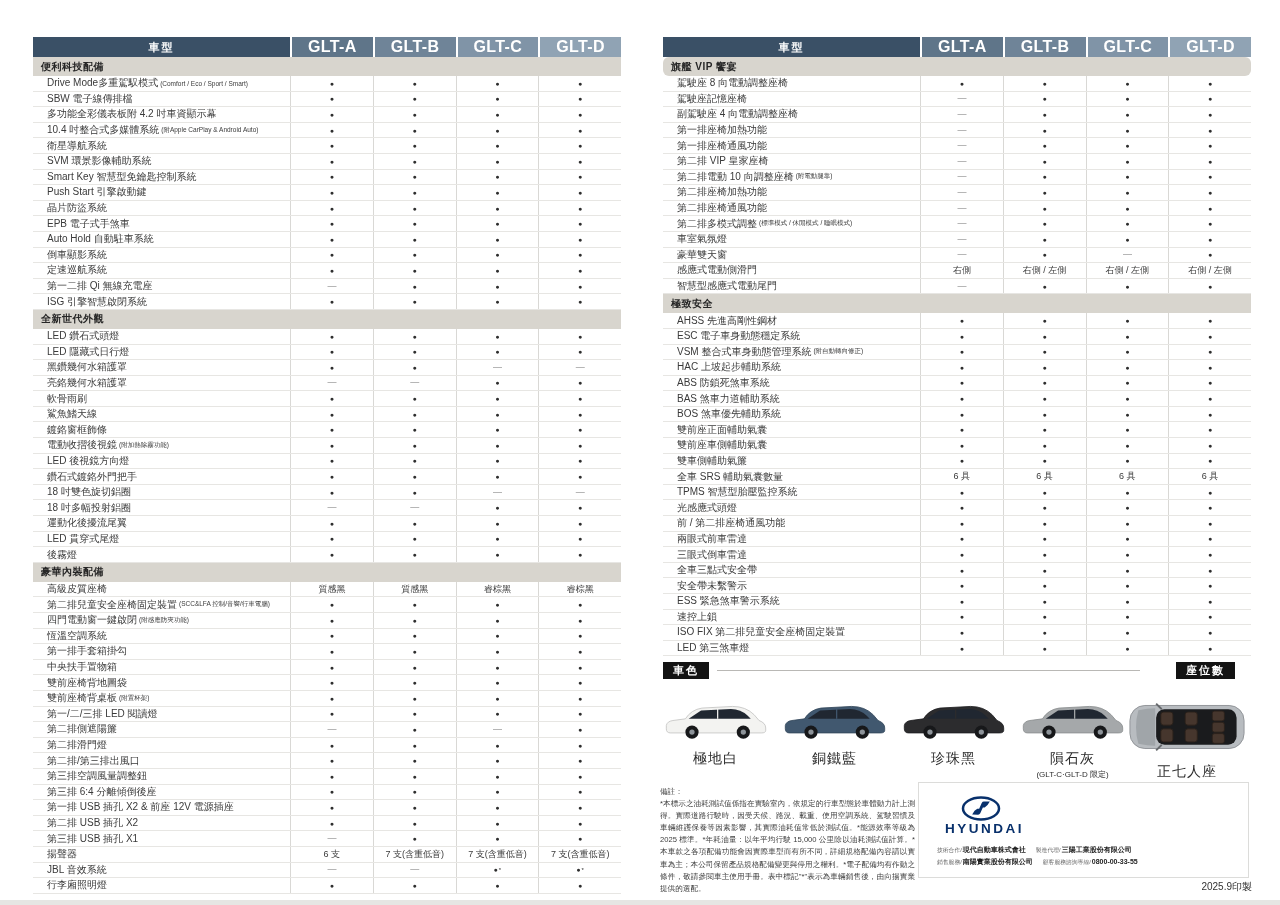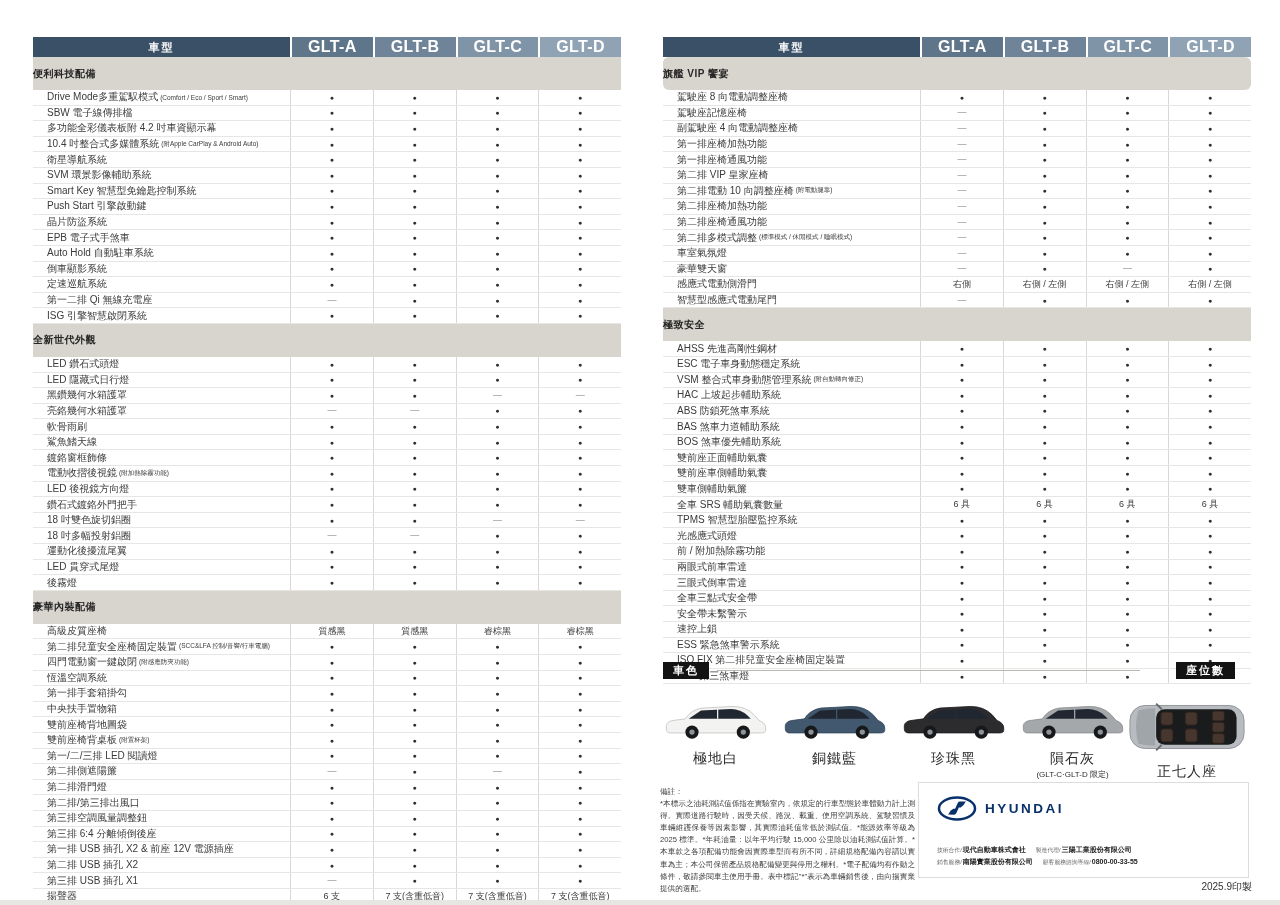--- a/index.html
+++ b/index.html
@@ -10,21 +10,21 @@
   .spec-table{position:absolute;top:37px;width:588px;}
   #left-table{left:33px;}
   #right-table{left:663px;}
 
   .t-header{display:flex;height:20px;}
   .t-h-model{flex:0 0 257px;display:flex;align-items:center;justify-content:center;
              color:#fff;font-weight:bold;font-size:11px;letter-spacing:2px;}
   .t-h-col{flex:1;display:flex;align-items:center;justify-content:center;border-left:2px solid #fff;
            color:#fff;font-weight:bold;font-size:16px;letter-spacing:.4px;box-sizing:border-box;}
 
-  .t-section{height:33px;display:flex;align-items:center;padding-left:0;box-sizing:border-box;
+  .t-section{height:19px;display:flex;align-items:center;padding-left:8px;box-sizing:border-box;
              font-size:10px;font-weight:600;color:#262626;letter-spacing:.5px;}
 
   .t-row{display:flex;height:15.6px;border-bottom:1px solid #e7e6e3;box-sizing:border-box;}
   .t-label{flex:0 0 257px;display:flex;align-items:center;padding-left:14px;box-sizing:border-box;
            font-size:10px;color:#3a3a3a;white-space:nowrap;overflow:hidden;}
   .t-note{font-size:6.5px;color:#3a3a3a;margin-left:2px;}
   .t-val{flex:1;display:flex;align-items:center;justify-content:center;border-left:1px solid #d9d8d5;
          box-sizing:border-box;font-size:9px;color:#3a3a3a;white-space:nowrap;}
   .dot{font-size:7px;color:#2e2e2e;line-height:1;}
   .dash{font-size:9px;color:#8f8f8f;line-height:1;}
@@ -46,21 +46,21 @@
   #seat-fig{position:absolute;left:1124px;top:698px;width:126px;text-align:center;}
   #seat-fig .car-name{margin-top:3px;}
 
   
   #notes{position:absolute;left:660px;top:786px;width:255px;font-size:7.6px;line-height:12.1px;
          color:#3d3d3d;text-align:justify;}
   #notes .nt{display:block;}
 
   #brandbox{position:absolute;left:918px;top:782px;width:331px;height:96px;background:#fff;
             border:1px solid #dcdcda;box-sizing:border-box;}
-  #brandrow{position:absolute;left:18px;top:13px;display:flex;align-items:center;}
+  #brandrow{position:absolute;left:18px;top:13px;display:flex;align-items:center;flex-direction:column;}
   #wordmark{font-size:13.5px;font-weight:bold;color:#08306b;letter-spacing:2.5px;margin-left:8px;}
   #fineprint{position:absolute;left:18px;bottom:9px;}
   .fp-line{font-size:7px;color:#222;line-height:11px;white-space:nowrap;}
   .fp-k{font-size:5.8px;color:#666;margin-right:1px;}
   .fp-v{font-weight:bold;color:#1d1d1d;}
   .fp-gap{display:inline-block;width:10px;}
 
   #printdate{position:absolute;right:28px;top:880px;font-size:10px;color:#333;}
   #bottom-band{position:absolute;left:0;bottom:0;width:100%;height:5px;background:#e6e6e3;}
 </style>
@@ -1406,21 +1406,21 @@
         </div>
         <div class="t-val">
           <span class="dot">●</span>
         </div>
         <div class="t-val">
           <span class="dot">●</span>
         </div>
       </div>
       <div class="t-row">
         <div class="t-label">
-          <span>前 / 附加熱除霧功能</span>
+          <span>前 / 第二排座椅通風功能</span>
         </div>
         <div class="t-val">
           <span class="dot">●</span>
         </div>
         <div class="t-val">
           <span class="dot">●</span>
         </div>
         <div class="t-val">
           <span class="dot">●</span>
         </div>
@@ -1491,38 +1491,38 @@
         </div>
         <div class="t-val">
           <span class="dot">●</span>
         </div>
         <div class="t-val">
           <span class="dot">●</span>
         </div>
       </div>
       <div class="t-row">
         <div class="t-label">
+          <span>ESS 緊急煞車警示系統</span>
+        </div>
+        <div class="t-val">
+          <span class="dot">●</span>
+        </div>
+        <div class="t-val">
+          <span class="dot">●</span>
+        </div>
+        <div class="t-val">
+          <span class="dot">●</span>
+        </div>
+        <div class="t-val">
+          <span class="dot">●</span>
+        </div>
+      </div>
+      <div class="t-row">
+        <div class="t-label">
           <span>速控上鎖</span>
-        </div>
-        <div class="t-val">
-          <span class="dot">●</span>
-        </div>
-        <div class="t-val">
-          <span class="dot">●</span>
-        </div>
-        <div class="t-val">
-          <span class="dot">●</span>
-        </div>
-        <div class="t-val">
-          <span class="dot">●</span>
-        </div>
-      </div>
-      <div class="t-row">
-        <div class="t-label">
-          <span>ESS 緊急煞車警示系統</span>
         </div>
         <div class="t-val">
           <span class="dot">●</span>
         </div>
         <div class="t-val">
           <span class="dot">●</span>
         </div>
         <div class="t-val">
           <span class="dot">●</span>
         </div>

